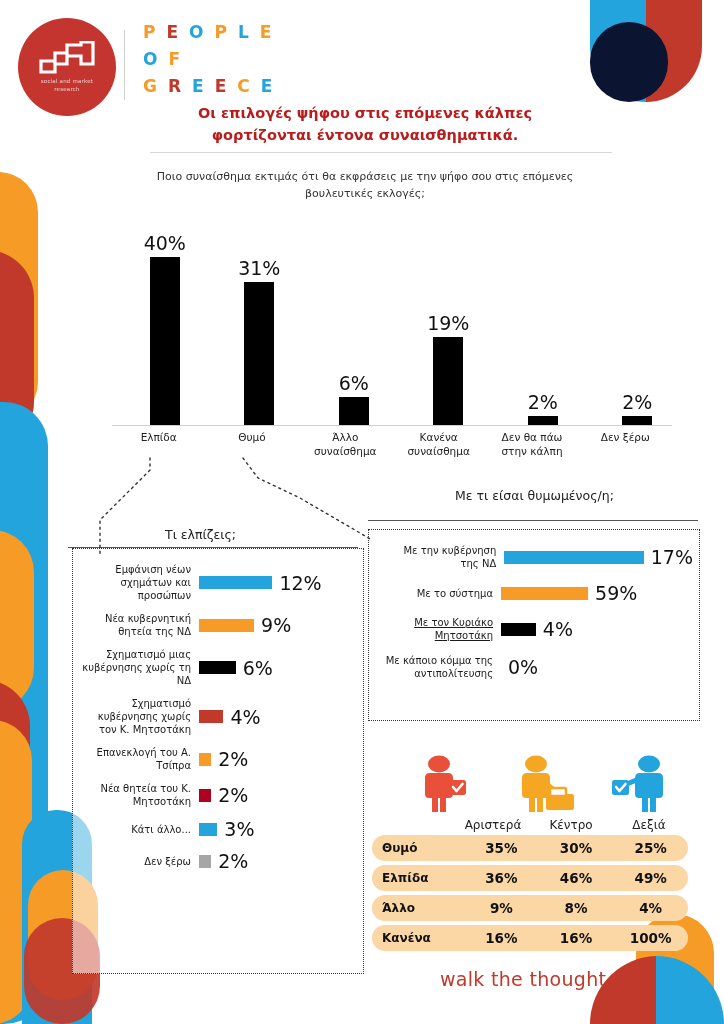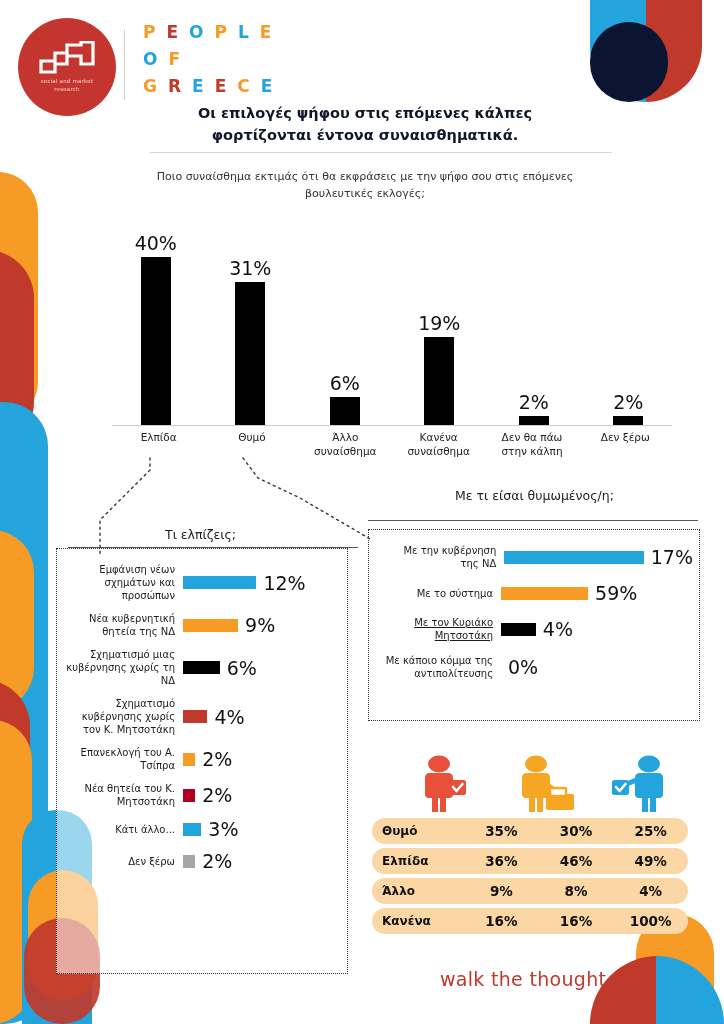--- a/index.html
+++ b/index.html
@@ -35,51 +35,51 @@
       background:#C4352F;display:flex;flex-direction:column;align-items:center;justify-content:center;}
   .logo-mark{width:56px;height:34px;position:relative;margin-bottom:2px;}
   .logo-sub{font-size:5.5px;color:#f2cfcd;text-align:center;line-height:1.5;letter-spacing:.2px;}
   .logo-divider{position:absolute;left:124px;top:30px;width:1px;height:70px;background:#cfcfcf;}
 
   .brand{position:absolute;left:143px;top:24px;line-height:1;}
   .brand-row{display:flex;gap:10px;margin-bottom:10px;}
   .brand-ltr{font-size:17px;font-weight:700;letter-spacing:1px;}
 
   .headline{position:absolute;left:150px;top:103px;width:430px;text-align:center;
-      font-size:14.5px;font-weight:700;line-height:1.5;color:#0f172a;}
+      font-size:14.5px;font-weight:700;line-height:1.5;color:#b91c1c;}
   .head-rule{position:absolute;left:150px;top:152px;width:462px;height:1px;background:#d8d8d8;}
 
   .question{position:absolute;left:150px;top:168px;width:430px;text-align:center;
       font-size:11px;line-height:1.55;color:#333;}
 
   
   .chart{position:absolute;left:96px;top:222px;width:600px;height:248px;}
   .chart-axis{position:absolute;left:16px;top:203px;width:560px;height:1px;background:#cfcfcf;}
-  .bars{position:absolute;left:16px;top:10px;width:560px;height:193px;display:flex;align-items:center;gap:7px;}
+  .bars{position:absolute;left:25px;top:10px;width:560px;height:193px;display:flex;align-items:center;gap:7px;}
   .bar-col{flex:1;display:flex;flex-direction:column;align-items:center;justify-content:flex-end;height:100%;position:relative;}
   .bar-val{font-size:19px;font-weight:400;color:#111;margin-bottom:3px;}
   .bar-rect{background:#000;width:30px;}
   .cat-labels{position:absolute;left:16px;top:208px;width:560px;display:flex;}
   .cat{flex:1;text-align:center;font-size:10.5px;line-height:1.35;color:#222;}
 
   
   .connector{position:absolute;z-index:4;left:0;top:0;}
 
   
   .panel-title{position:absolute;font-size:12.5px;color:#222;}
   .panel-rule{position:absolute;height:1px;background:#555;}
   .panel-box{position:absolute;border:1.6px dotted #333;background:rgba(255,255,255,.55);}
 
   .row{display:flex;align-items:center;}
   .row-label{font-size:10px;line-height:1.3;text-align:right;color:#1b1b1b;}
   .row-bar{height:13px;}
   .row-val{font-size:19px;color:#111;margin-left:7px;white-space:nowrap;}
 
   
-  #leftPanel{left:56px;top:548px;width:290px;height:424px;}
+  #leftPanel{left:72px;top:548px;width:290px;height:424px;}
   #leftPanel .row{margin-bottom:0;}
   #leftPanel .row-label{width:112px;margin-right:8px;}
 
   
   #rightPanel{left:368px;top:529px;width:330px;height:190px;}
   #rightPanel .row-label{width:118px;margin-right:8px;}
 
   
   .icons{position:absolute;left:400px;top:752px;width:290px;height:62px;display:flex;}
   .icon-cell{flex:1;display:flex;align-items:flex-end;justify-content:center;}
@@ -317,20 +317,26 @@
             <ellipse cx="42" cy="10" rx="11" ry="8.5" fill="#23A4DC"></ellipse>
             <path d="M28,24 q0,-5 5,-5 h18 q5,0 5,5 v16 q0,4 -4,4 h-3 v14 h-6 v-14 h-2 v14 h-6 v-14 h-3 q-4,0 -4,-4 z" fill="#23A4DC"></path>
             <path d="M34 24 L20 30" stroke="#23A4DC" stroke-width="5" stroke-linecap="round"></path>
             <rect x="5" y="26" width="17" height="15" rx="2.5" fill="#23A4DC"></rect>
             <path d="M9 33 l3.5 4 l6-7" stroke="#fff" stroke-width="2.6" fill="none" stroke-linecap="round" stroke-linejoin="round"></path>
           </svg>
         </div>
       </div>
 
     <div class="tbl">
+      <div class="tbl-head" id="tblHead">
+          <div style="width: 82px;"></div>
+          <div style="flex: 1 1 0%;">Αριστερά</div>
+          <div style="flex: 1 1 0%;">Κέντρο</div>
+          <div style="flex: 1 1 0%;">Δεξιά</div>
+        </div>
       <div id="tblBody">
           <div class="tbl-row" style="background: rgb(251, 215, 165);">
             <div class="c0">Θυμό</div>
             <div class="cv">35%</div>
             <div class="cv">30%</div>
             <div class="cv">25%</div>
           </div>
           <div class="tbl-row" style="background: rgb(251, 215, 165);">
             <div class="c0">Ελπίδα</div>
             <div class="cv">36%</div>

